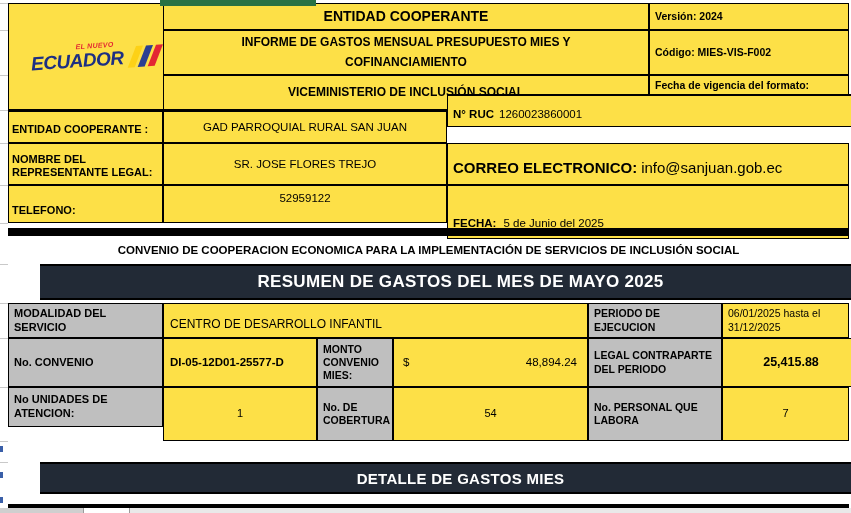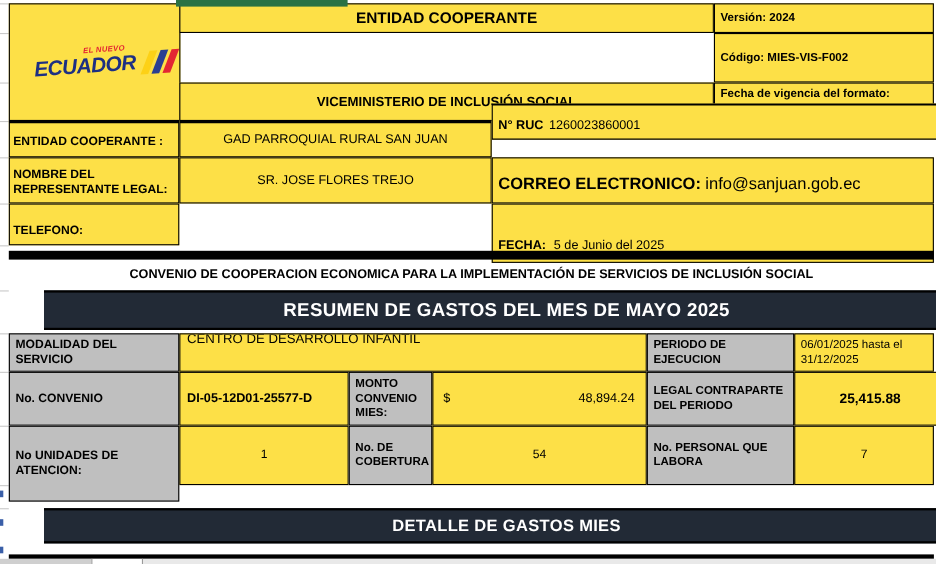--- a/index.html
+++ b/index.html
@@ -60,20 +60,23 @@
       <span class="stripes">
         <span class="stripe s-yellow"></span>
         <span class="stripe s-blue"></span>
         <span class="stripe s-red"></span>
       </span>
     </div>
   </div>
 
   <div class="cell bold" style="left:163px;top:3px;width:486px;height:27px;font-size:14px">ENTIDAD COOPERANTE</div>
 
+  <div class="cell bold" style="left:163px;top:30px;width:486px;height:45px;font-size:12px">
+    <span style="display:inline-block;width:360px;line-height:1.6">INFORME DE GASTOS MENSUAL PRESUPUESTO MIES Y COFINANCIAMIENTO</span>
+  </div>
 
   <div class="cell bold" style="left:163px;top:75px;width:486px;height:35px;font-size:12px">VICEMINISTERIO DE INCLUSIÓN SOCIAL</div>
 
   <div class="cell bold left pad" style="left:649px;top:3px;width:200px;height:27px;font-size:10.5px">Versión: 2024</div>
 
   <div class="cell bold left pad" style="left:649px;top:30px;width:200px;height:45px;font-size:10.5px">Código: MIES-VIS-F002</div>
 
   <div class="cell bold left" style="left:649px;top:75px;width:200px;height:35px;font-size:10.5px;padding:2px 5px">
     <span style="display:inline-block;width:165px;line-height:1.35">Fecha de vigencia del formato: 2024</span>
   </div>
@@ -86,47 +89,48 @@
   </div>
 
   <div class="cell bold left bottom" style="left:8px;top:143px;width:155px;height:42px;font-size:11px;padding:2px 4px 4px 3px">NOMBRE DEL REPRESENTANTE LEGAL:</div>
   <div class="cell" style="left:163px;top:143px;width:284px;height:42px;font-size:11.5px">SR. JOSE FLORES TREJO</div>
   <div class="cell left bottom" style="left:447px;top:143px;width:402px;height:42px;font-size:15px;padding:18px 5px 6px 5px">
     <span class="bold">CORREO ELECTRONICO:</span>
     <span style="margin-left:4px">info@sanjuan.gob.ec</span>
   </div>
 
   <div class="cell bold left bottom" style="left:8px;top:185px;width:155px;height:38px;font-size:11px;padding:2px 4px 4px 3px">TELEFONO:</div>
+  <div class="cell" style="left:163px;top:185px;width:284px;height:38px;font-size:11.5px;align-items:flex-start;padding-top:5px">52959122</div>
   <div class="cell left bottom" style="left:447px;top:185px;width:402px;height:54px;font-size:11.5px;padding:2px 5px 8px 5px">
     <span class="bold">FECHA:</span>
     <span style="margin-left:7px">5 de Junio del 2025</span>
   </div>
 
   <div class="blackbar" style="left:8px;top:228px;width:841px;height:8px"></div>
 
   <div class="abs bold" style="left:8px;top:236px;width:841px;height:28px;display:flex;align-items:center;justify-content:center;font-size:11.5px">CONVENIO DE COOPERACION ECONOMICA PARA LA IMPLEMENTACIÓN DE SERVICIOS DE INCLUSIÓN SOCIAL</div>
 
   <div class="navy-bar" style="left:8px;top:264px;width:841px;height:36px;font-size:17px">RESUMEN DE GASTOS  DEL MES DE MAYO 2025</div>
 
   <div class="cell gray bold left pad" style="left:8px;top:303px;width:155px;height:35px;font-size:11px">MODALIDAD DEL SERVICIO</div>
-  <div class="cell left bottom" style="left:163px;top:303px;width:425px;height:35px;font-size:12px;padding:2px 6px 21px 6px">CENTRO DE DESARROLLO INFANTIL</div>
+  <div class="cell left bottom" style="left:163px;top:303px;width:425px;height:35px;font-size:12px;padding:2px 6px 5px 6px">CENTRO DE DESARROLLO INFANTIL</div>
   <div class="cell gray bold left pad" style="left:588px;top:303px;width:134px;height:35px;font-size:10.5px">PERIODO DE EJECUCION</div>
   <div class="cell left" style="left:722px;top:303px;width:127px;height:35px;font-size:10.5px;padding:2px 5px">06/01/2025 hasta el 31/12/2025</div>
 
   <div class="cell gray bold left pad" style="left:8px;top:338px;width:155px;height:49px;font-size:11px">No. CONVENIO</div>
   <div class="cell bold left" style="left:163px;top:338px;width:154px;height:49px;font-size:11.5px;padding:2px 6px">DI-05-12D01-25577-D</div>
   <div class="cell gray bold left pad" style="left:317px;top:338px;width:76px;height:49px;font-size:10.5px">MONTO CONVENIO MIES:</div>
   <div class="cell" style="left:393px;top:338px;width:195px;height:49px;font-size:11.5px;justify-content:space-between;padding:0 10px 0 9px">
     <span>$</span>
     <span>48,894.24</span>
   </div>
   <div class="cell gray bold left pad" style="left:588px;top:338px;width:134px;height:49px;font-size:10.5px">LEGAL CONTRAPARTE DEL PERIODO</div>
   <div class="cell bold" style="left:722px;top:338px;width:138px;height:49px;font-size:12.5px">25,415.88</div>
 
-  <div class="cell gray bold left pad" style="left:8px;top:387px;width:155px;height:69px;font-size:11px">No UNIDADES DE ATENCION:</div>
+  <div class="cell gray bold left pad" style="left:8px;top:387px;width:155px;height:40px;font-size:11px">No UNIDADES DE ATENCION:</div>
   <div class="cell" style="left:163px;top:387px;width:154px;height:54px;font-size:11px">1</div>
   <div class="cell gray bold left pad" style="left:317px;top:387px;width:76px;height:54px;font-size:10.5px">No. DE COBERTURA</div>
   <div class="cell" style="left:393px;top:387px;width:195px;height:54px;font-size:11px">54</div>
   <div class="cell gray bold left pad" style="left:588px;top:387px;width:134px;height:54px;font-size:10.5px">No. PERSONAL QUE LABORA</div>
   <div class="cell" style="left:722px;top:387px;width:127px;height:54px;font-size:11px">7</div>
 
   <div class="navy-bar" style="left:8px;top:462px;width:841px;height:32px;font-size:15px">DETALLE DE GASTOS  MIES</div>
 
   <div class="blackbar" style="left:8px;top:504px;width:841px;height:4px"></div>
 

